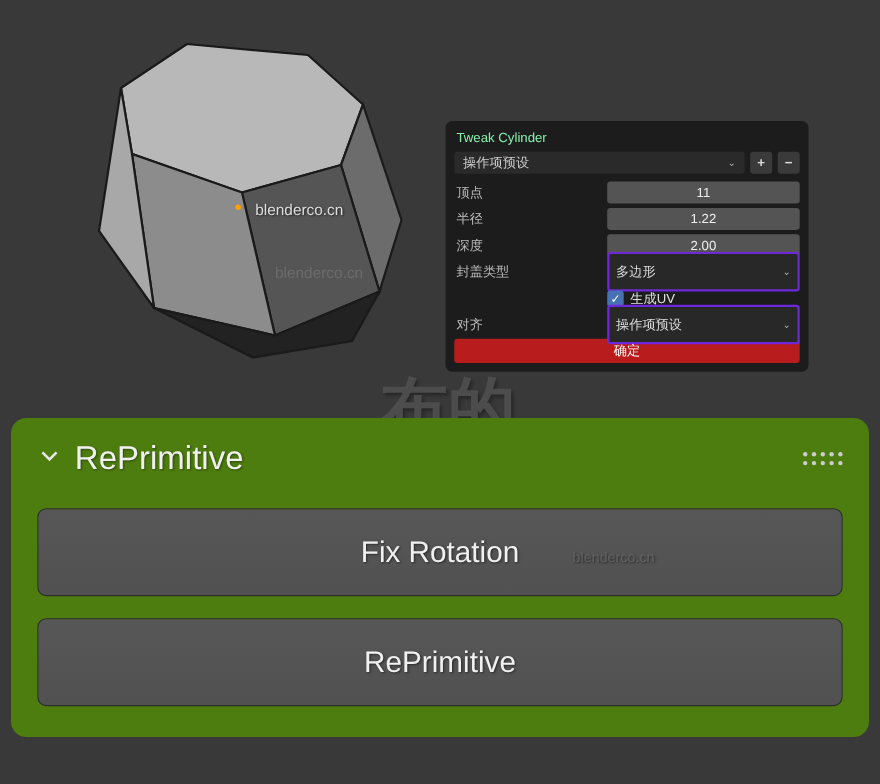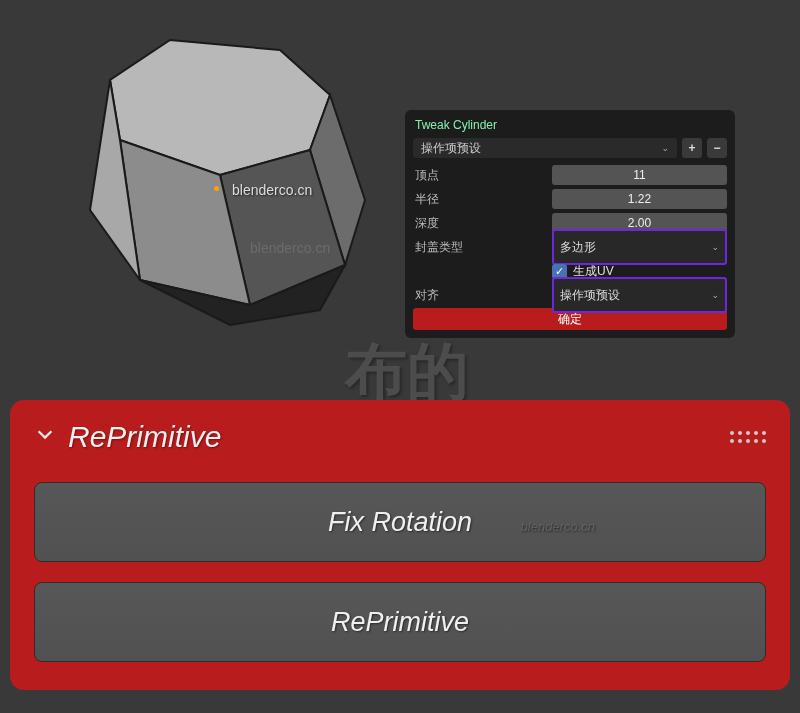--- a/index.html
+++ b/index.html
@@ -123,26 +123,25 @@
   }
   .wm-small {
     position: absolute;
     font-size: 14px;
     color: rgba(150,150,150,0.35);
   }
 
   
   .bottom-panel {
     position: absolute;
-    top: 400px; left: 10px;
+    top: 380px; left: 10px;
     width: 780px;
-    background: #b91c1c;
+    background: #4d7c0f;
     border-radius: 14px;
     padding: 20px 24px 28px 24px;
-    font-style: italic;
   }
   .panel-header {
     display: flex; align-items: center; justify-content: space-between;
     margin-bottom: 28px;
   }
   .panel-header-left { display: flex; align-items: center; gap: 12px; }
   .panel-chev { color: #e8e8e8; font-size: 22px; }
   .panel-title {
     color: #f0f0f0;
     font-size: 30px;

